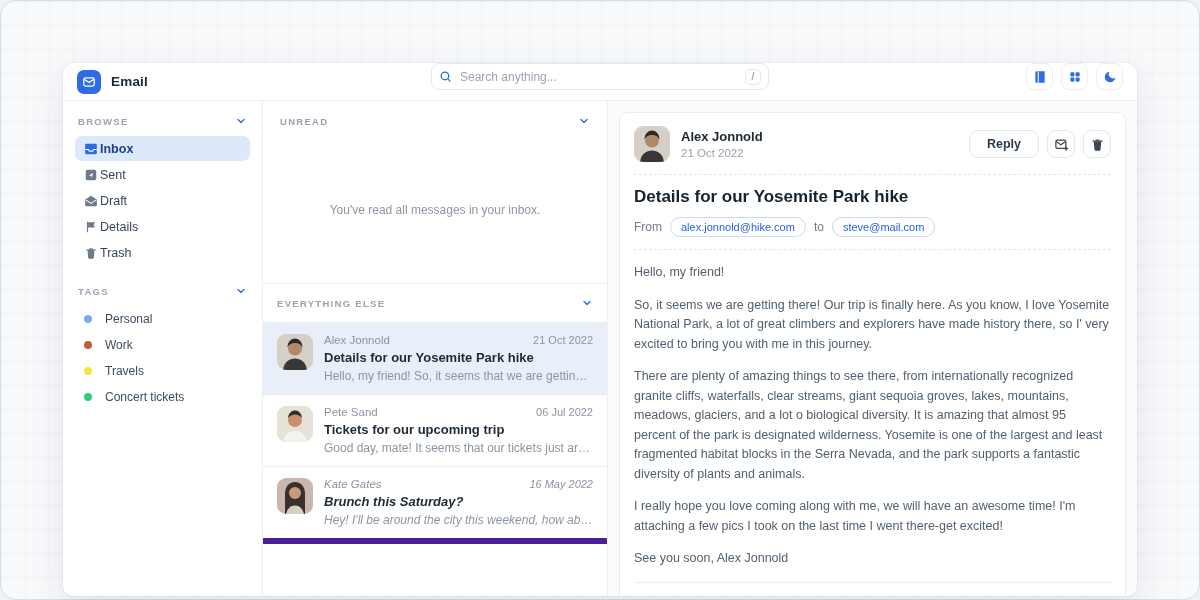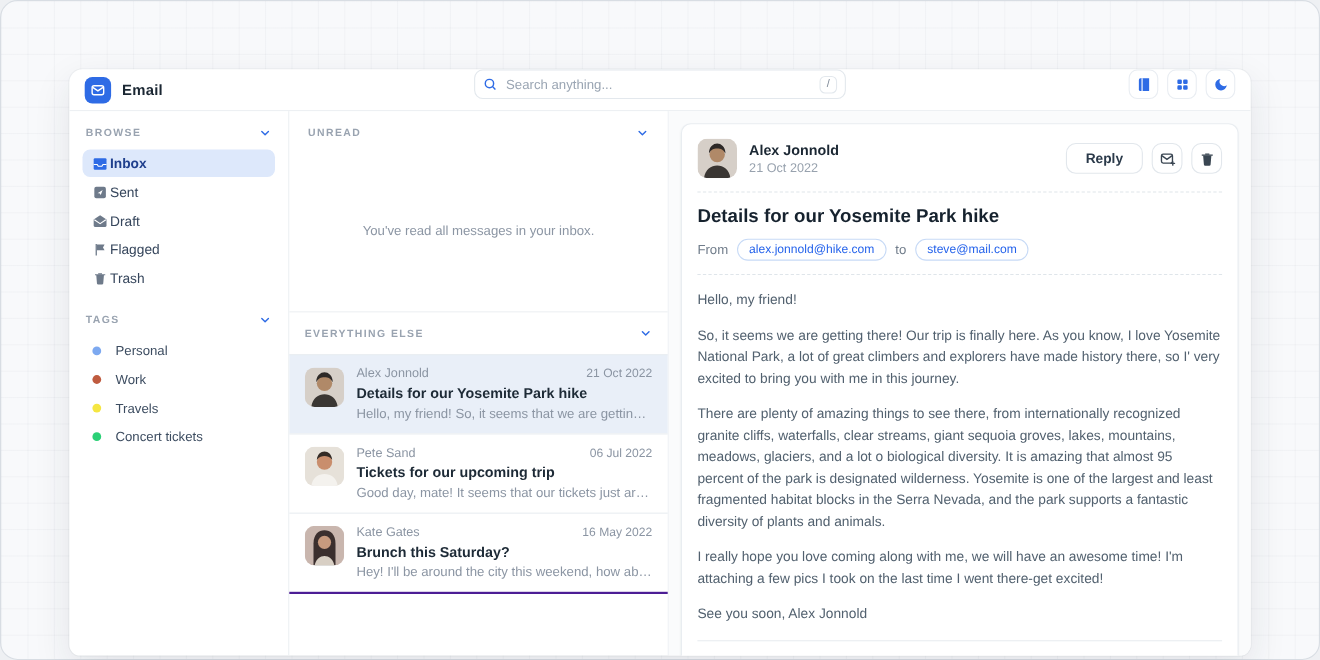--- a/index.html
+++ b/index.html
@@ -64,21 +64,21 @@
   .dot { width:8px; height:8px; border-radius:50%; flex:0 0 auto; }
 
   
   .maillist { width:345px; flex:0 0 345px; border-right:1px solid #edf0f3;
               display:flex; flex-direction:column; }
   .ml-pad { padding:14px 14px 0; }
   .empty-msg { text-align:center; font-size:12px; color:#8c96a4; margin-top:76px; }
   .ee-head { margin-top:66px; border-top:1px solid #edf0f3; padding:13px 14px 4px; }
   .mail-item { display:flex; gap:11px; padding:11px 14px; border-top:1px solid #e9edf1; cursor:pointer; }
   .mail-item.selected { background:#e9eff8; }
-  .mail-item:last-of-type { border-bottom:2px solid #4c1d95; }
+  .mail-item:last-of-type { border-bottom:6px solid #4c1d95;font-style:italic; }
   .avatar { width:36px; height:36px; border-radius:9px; overflow:hidden; flex:0 0 auto; }
   .avatar svg { width:100%; height:100%; display:block; }
   .mi-body { flex:1; min-width:0; }
   .mi-row { display:flex; justify-content:space-between; align-items:baseline; }
   .mi-sender { font-size:11.5px; color:#8b95a3; }
   .mi-date { font-size:11px; color:#8b95a3; }
   .mi-subject { font-size:13px; font-weight:bold; color:#1d2a36; margin:4px 0 4px; }
   .mi-preview { font-size:12px; color:#8b95a3; white-space:nowrap; overflow:hidden; text-overflow:ellipsis; }
 
   
@@ -190,21 +190,21 @@
             <path d="M3 10l9 6 9-6" stroke="#fff" fill="none" stroke-width="1.8"></path>
           </svg>
           <span>Draft</span>
         </div>
 
         <div class="nav-item">
           <svg viewBox="0 0 24 24">
             <path class="ic-fill" d="M5 3h2v18H5z"></path>
             <path class="ic-fill" d="M7 4h12l-2.5 4.5L19 13H7z"></path>
           </svg>
-          <span>Flagged</span>
+          <span>Details</span>
         </div>
 
         <div class="nav-item">
           <svg viewBox="0 0 24 24">
             <path class="ic-fill" d="M6 7h12l-1.1 13a2 2 0 0 1-2 1.8H9.1a2 2 0 0 1-2-1.8z"></path>
             <path class="ic-fill" d="M9 4h6v2H9z"></path>
               <path d="M4 6.5h16" stroke="#6e7a8a" stroke-width="1.8"></path>
           </svg>
           <span>Trash</span>
         </div>

